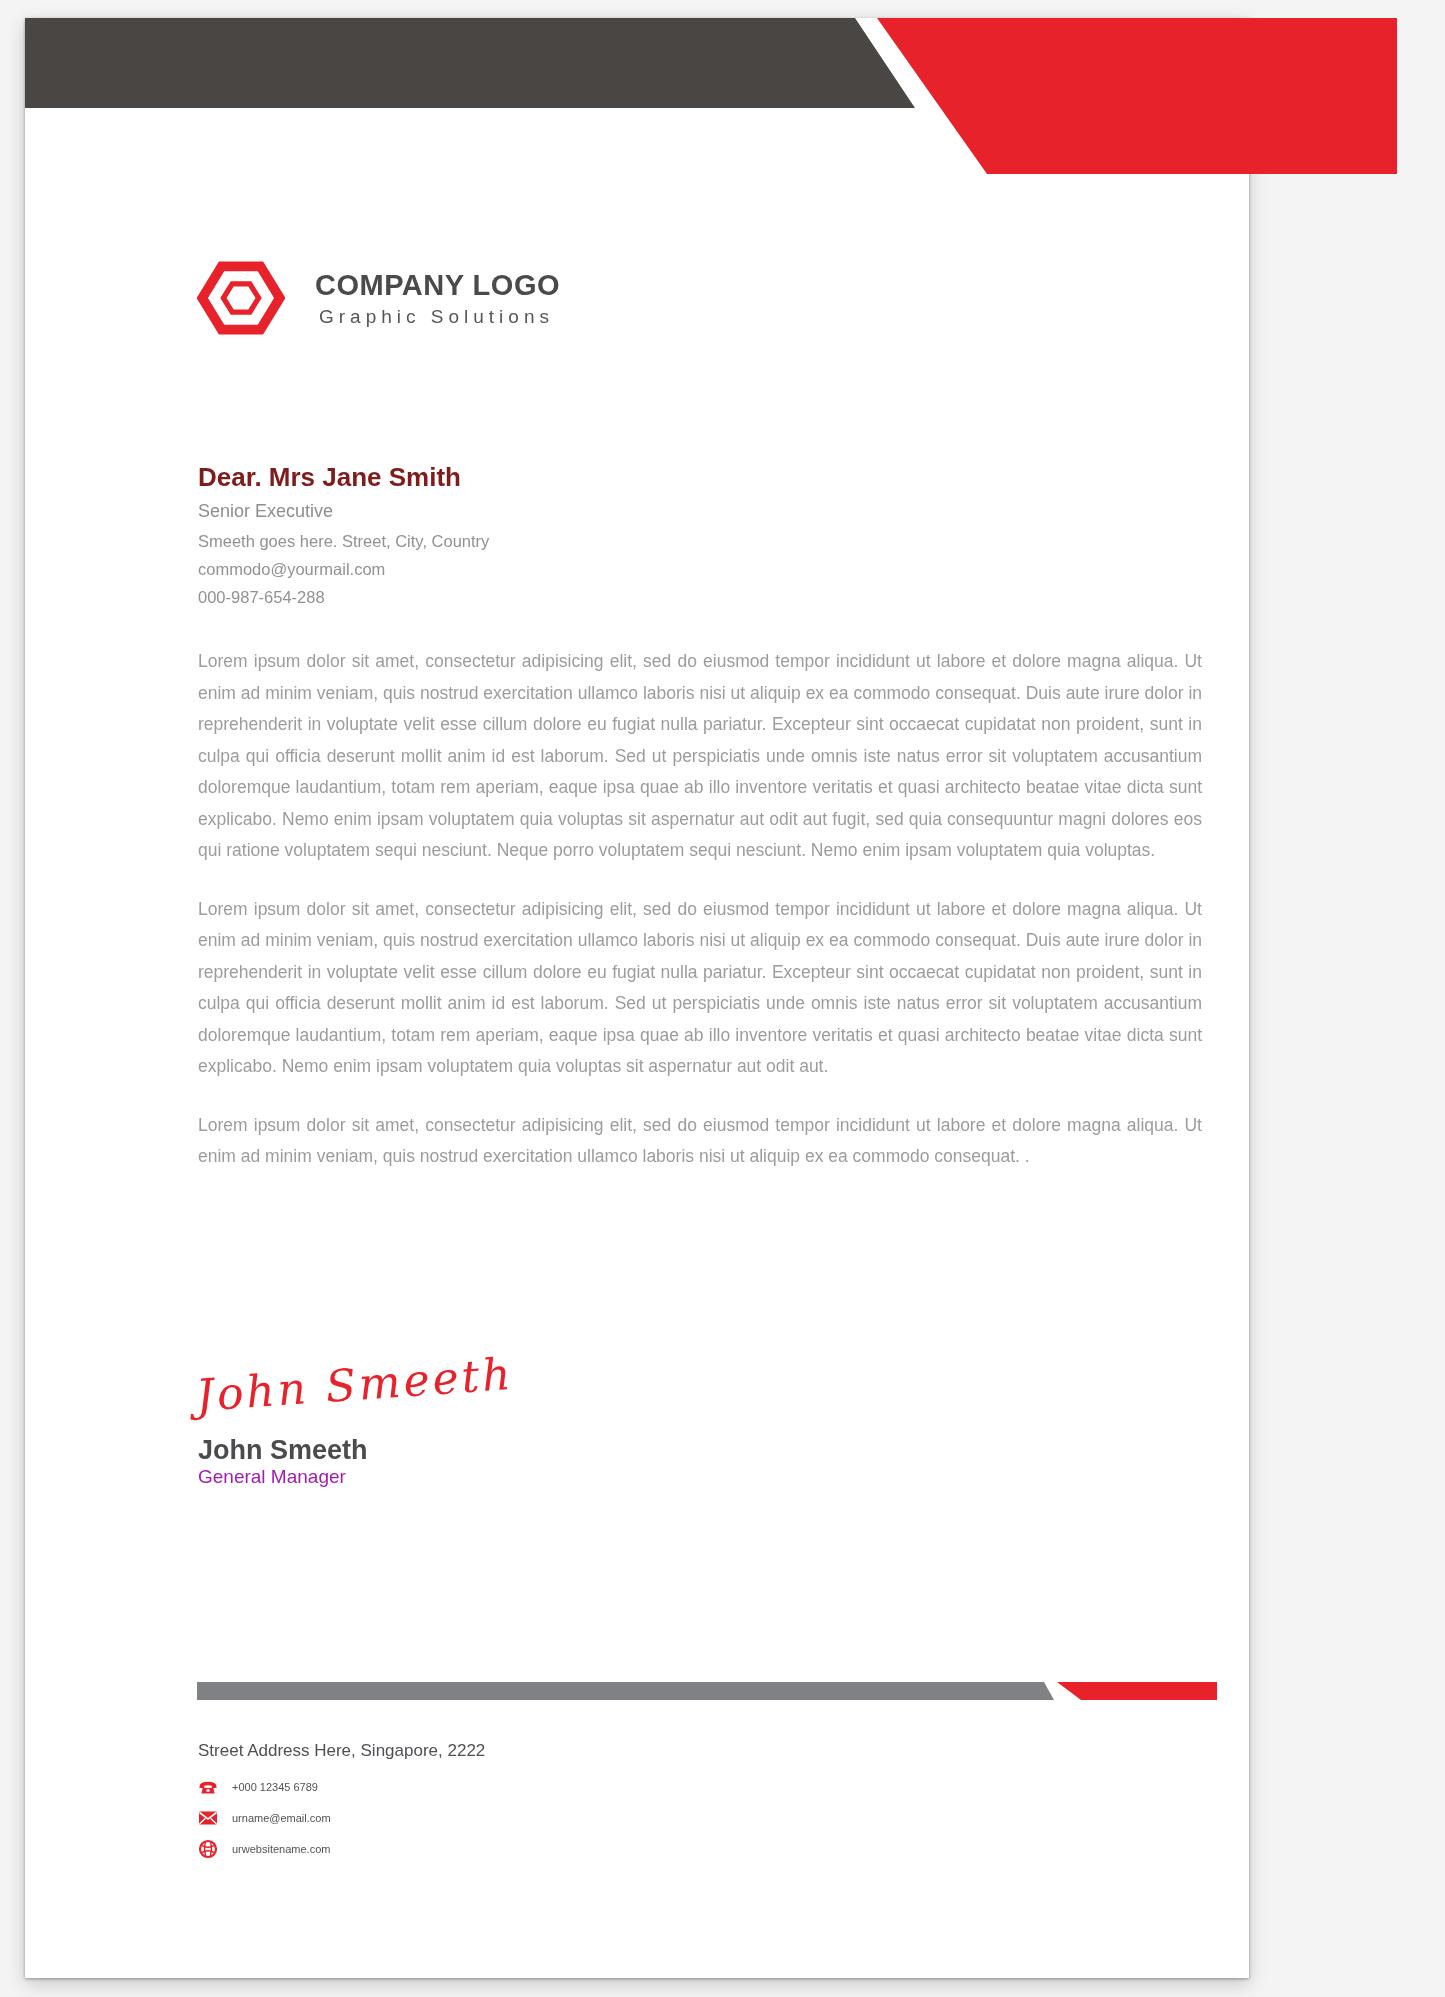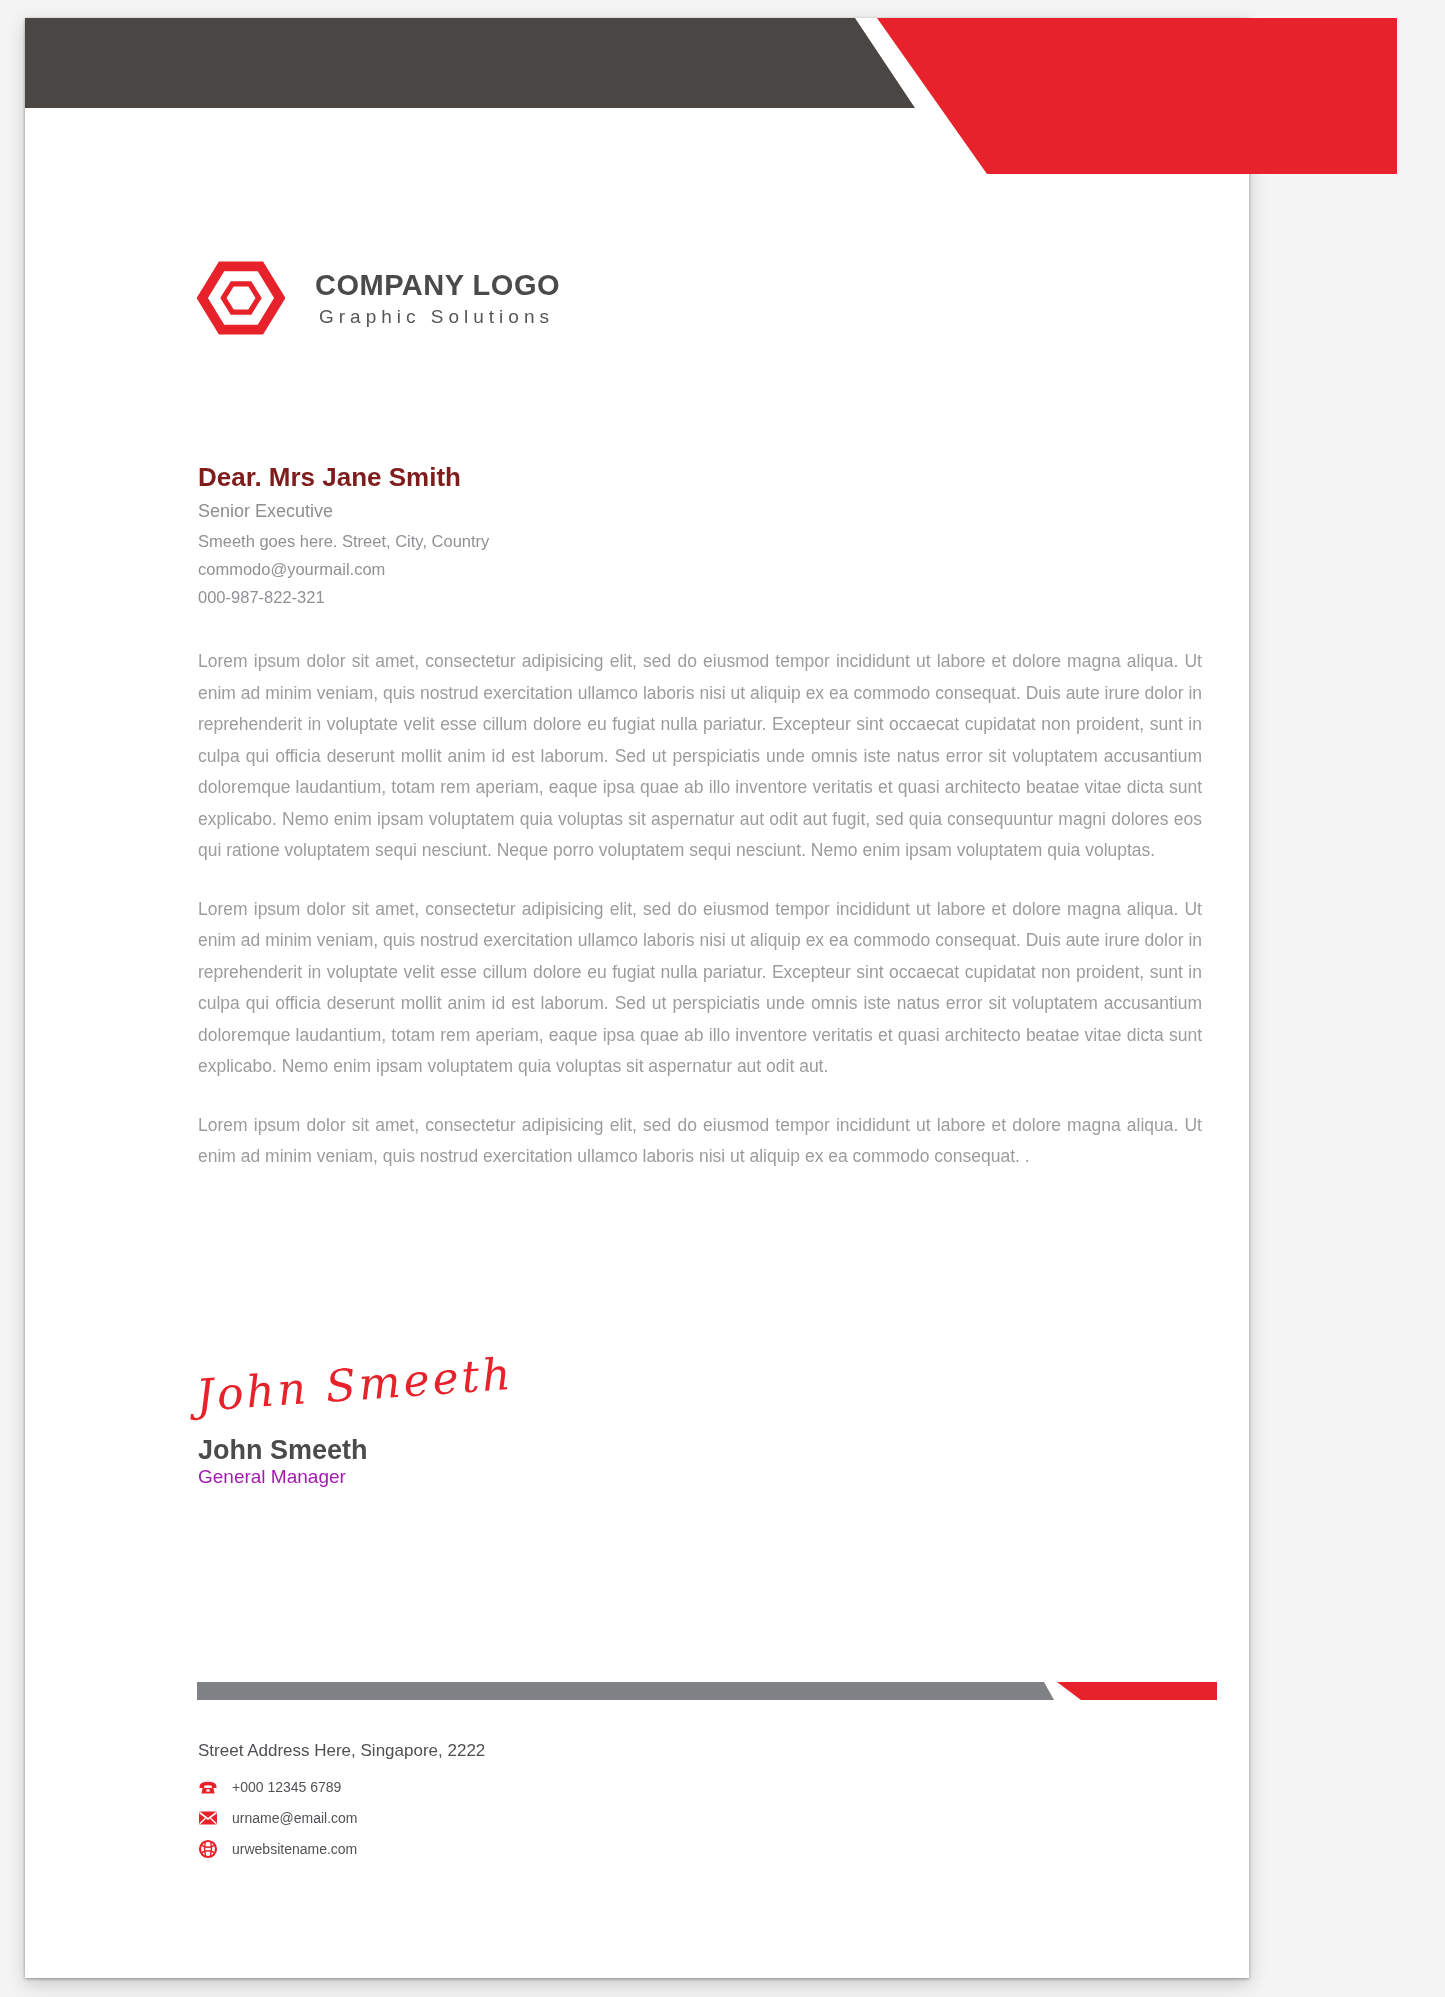--- a/index.html
+++ b/index.html
@@ -54,21 +54,21 @@
   .footer-bar-red {
     position:absolute; left:860px; top:0; width:160px; height:18px;
     background:#e8222a;
     clip-path:polygon(0 0, 100% 0, 100% 100%, 24px 100%);
   }
   
   .footer-contact { position:absolute; left:173px; top:1723px; }
   .footer-address { font-size:17px; color:#4f5054; margin-bottom:16px; }
   .contact-row { display:flex; align-items:center; margin-top:11px; height:20px; }
   .contact-icon { width:20px; height:20px; flex:0 0 auto; margin-right:14px; }
-  .contact-text { font-size:14px; color:#515256; }
+  .contact-text { font-size:11px; color:#515256; }
 </style>
 </head>
 <body>
 
 <div class="page">
 
   <svg class="banner" viewBox="0 0 1372 160" preserveAspectRatio="none">
     <polygon points="0,0 830,0 890,90 0,90" fill="#4a4644"></polygon>
     <polygon points="852,0 1372,0 1372,156 962,156" fill="#e8222a"></polygon>
   </svg>
@@ -82,21 +82,21 @@
       <div class="logo-name">COMPANY LOGO</div>
       <div class="logo-tagline">Graphic Solutions</div>
     </div>
   </div>
 
   <div class="recipient">
     <div class="recipient-name">Dear. Mrs Jane Smith</div>
     <div class="recipient-title">Senior Executive</div>
     <div class="recipient-line">Smeeth goes here. Street, City, Country</div>
     <div class="recipient-line">commodo@yourmail.com</div>
-    <div class="recipient-line">000-987-822-321</div>
+    <div class="recipient-line">000-987-654-288</div>
   </div>
 
   <div class="letter-body">
     <p>Lorem ipsum dolor sit amet, consectetur adipisicing elit, sed do eiusmod tempor incididunt ut labore et dolore magna aliqua. Ut enim ad minim veniam, quis nostrud exercitation ullamco laboris nisi ut aliquip ex ea commodo consequat. Duis aute irure dolor in reprehenderit in voluptate velit esse cillum dolore eu fugiat nulla pariatur. Excepteur sint occaecat cupidatat non proident, sunt in culpa qui officia deserunt mollit anim id est laborum. Sed ut perspiciatis unde omnis iste natus error sit voluptatem accusantium doloremque laudantium, totam rem aperiam, eaque ipsa quae ab illo inventore veritatis et quasi architecto beatae vitae dicta sunt explicabo. Nemo enim ipsam voluptatem quia voluptas sit aspernatur aut odit aut fugit, sed quia consequuntur magni dolores eos qui ratione voluptatem sequi nesciunt. Neque porro voluptatem sequi nesciunt. Nemo enim ipsam voluptatem quia voluptas.</p>
     <p>Lorem ipsum dolor sit amet, consectetur adipisicing elit, sed do eiusmod tempor incididunt ut labore et dolore magna aliqua. Ut enim ad minim veniam, quis nostrud exercitation ullamco laboris nisi ut aliquip ex ea commodo consequat. Duis aute irure dolor in reprehenderit in voluptate velit esse cillum dolore eu fugiat nulla pariatur. Excepteur sint occaecat cupidatat non proident, sunt in culpa qui officia deserunt mollit anim id est laborum. Sed ut perspiciatis unde omnis iste natus error sit voluptatem accusantium doloremque laudantium, totam rem aperiam, eaque ipsa quae ab illo inventore veritatis et quasi architecto beatae vitae dicta sunt explicabo. Nemo enim ipsam voluptatem quia voluptas sit aspernatur aut odit aut.</p>
     <p>Lorem ipsum dolor sit amet, consectetur adipisicing elit, sed do eiusmod tempor incididunt ut labore et dolore magna aliqua. Ut enim ad minim veniam, quis nostrud exercitation ullamco laboris nisi ut aliquip ex ea commodo consequat. .</p>
   </div>
 
   <div class="signature">
     <div class="signature-script">John Smeeth</div>

